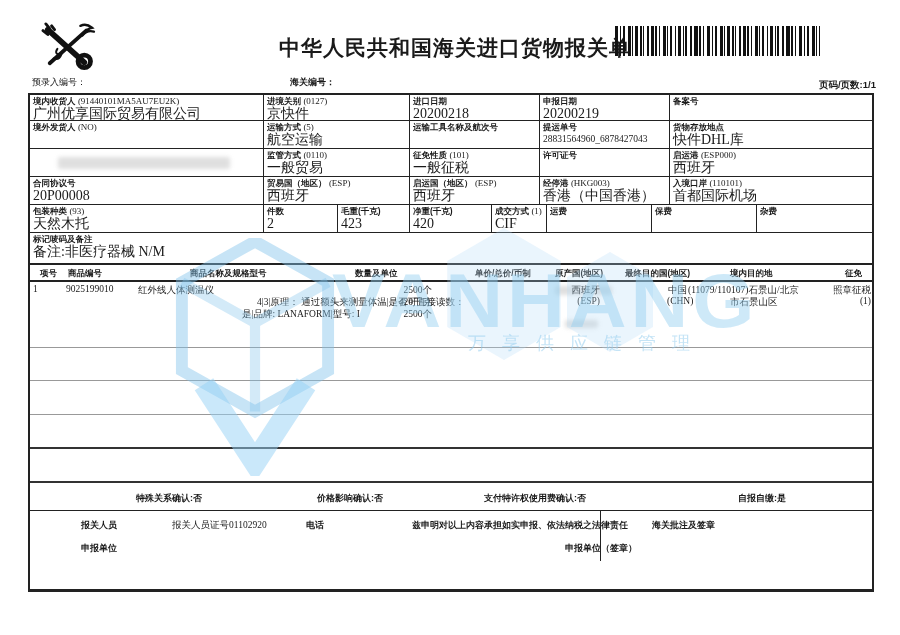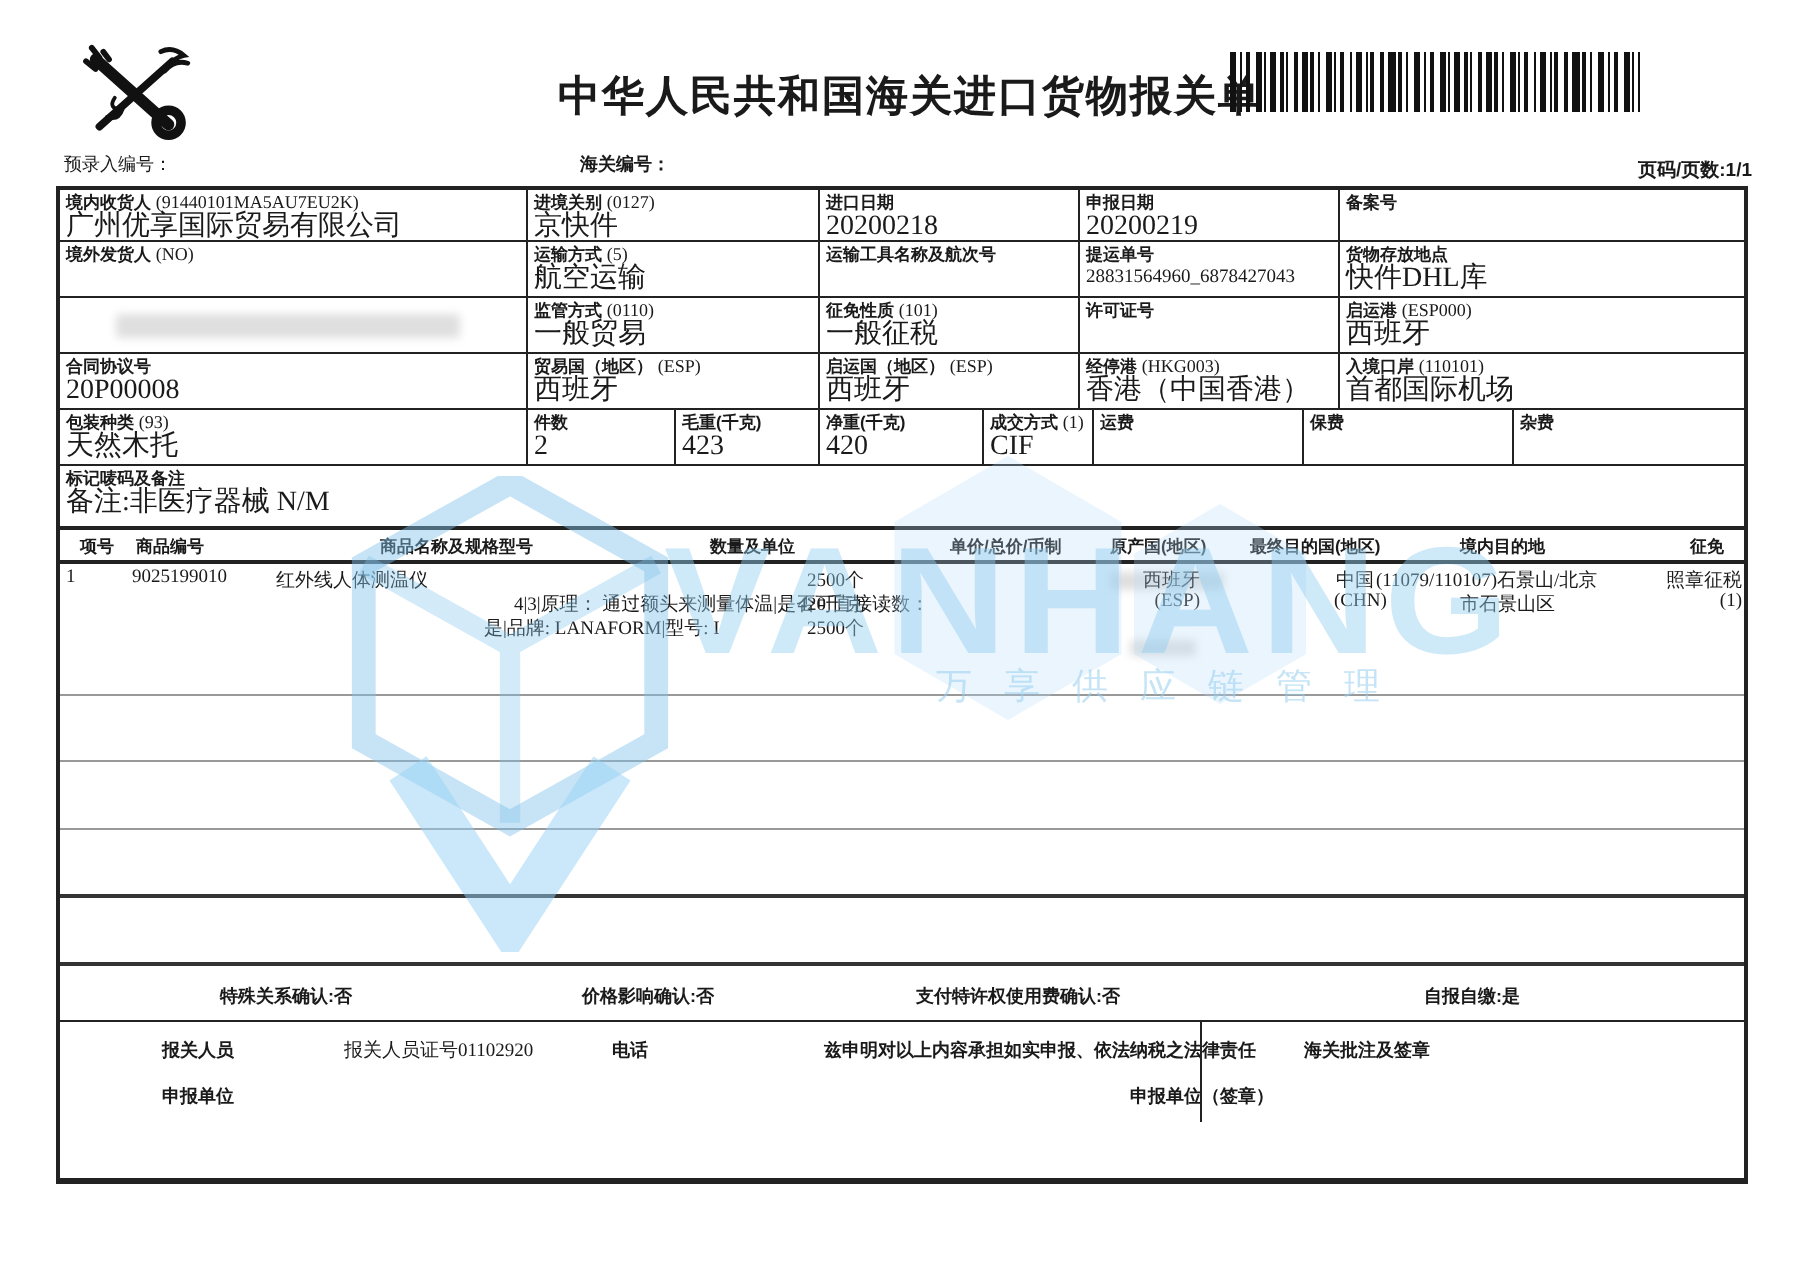--- a/index.html
+++ b/index.html
@@ -37,21 +37,21 @@
   .items-hdr span { position:absolute; top:3px; font-size:8.5px; font-weight:bold; white-space:nowrap; }
   .item-row { height:66px; border-bottom:1px solid #999; position:relative;
               font-family:"Liberation Serif", serif; }
   .item-row span { position:absolute; font-size:9.5px; white-space:nowrap; }
   .empty-r1 { height:33px; border-bottom:1px solid #999; }
   .empty-r2 { height:34px; border-bottom:1px solid #999; }
   .empty-r3 { height:34px; border-bottom:2px solid #333; }
   .empty-r4 { height:34px; border-bottom:2px solid #333; }
 
   .confirm-row { height:28px; border-bottom:1px solid #222; position:relative; }
-  .confirm-row span { position:absolute; top:9px; font-size:9px; font-weight:bold; white-space:nowrap; }
+  .confirm-row span { position:absolute; top:9px; font-size:9px; font-weight:bold; white-space:nowrap;margin-left:26px; }
 
   .bottom-row { height:50px; position:relative; border-bottom:none; }
   .bottom-row .txt { position:absolute; font-size:9px; font-weight:bold; white-space:nowrap;margin-left:41px; }
   .customs-box { position:absolute; left:570px; top:0; right:0; bottom:0; border-left:1px solid #222; }
 
   .smudge { position:absolute; background:rgba(110,110,110,0.22); filter:blur(2px); border-radius:2px; }
 
   
   .wm { position:absolute; pointer-events:none; z-index:5; }
   .wm-brand { left:332px; top:255px; font-size:80px; font-weight:bold; letter-spacing:4px;

